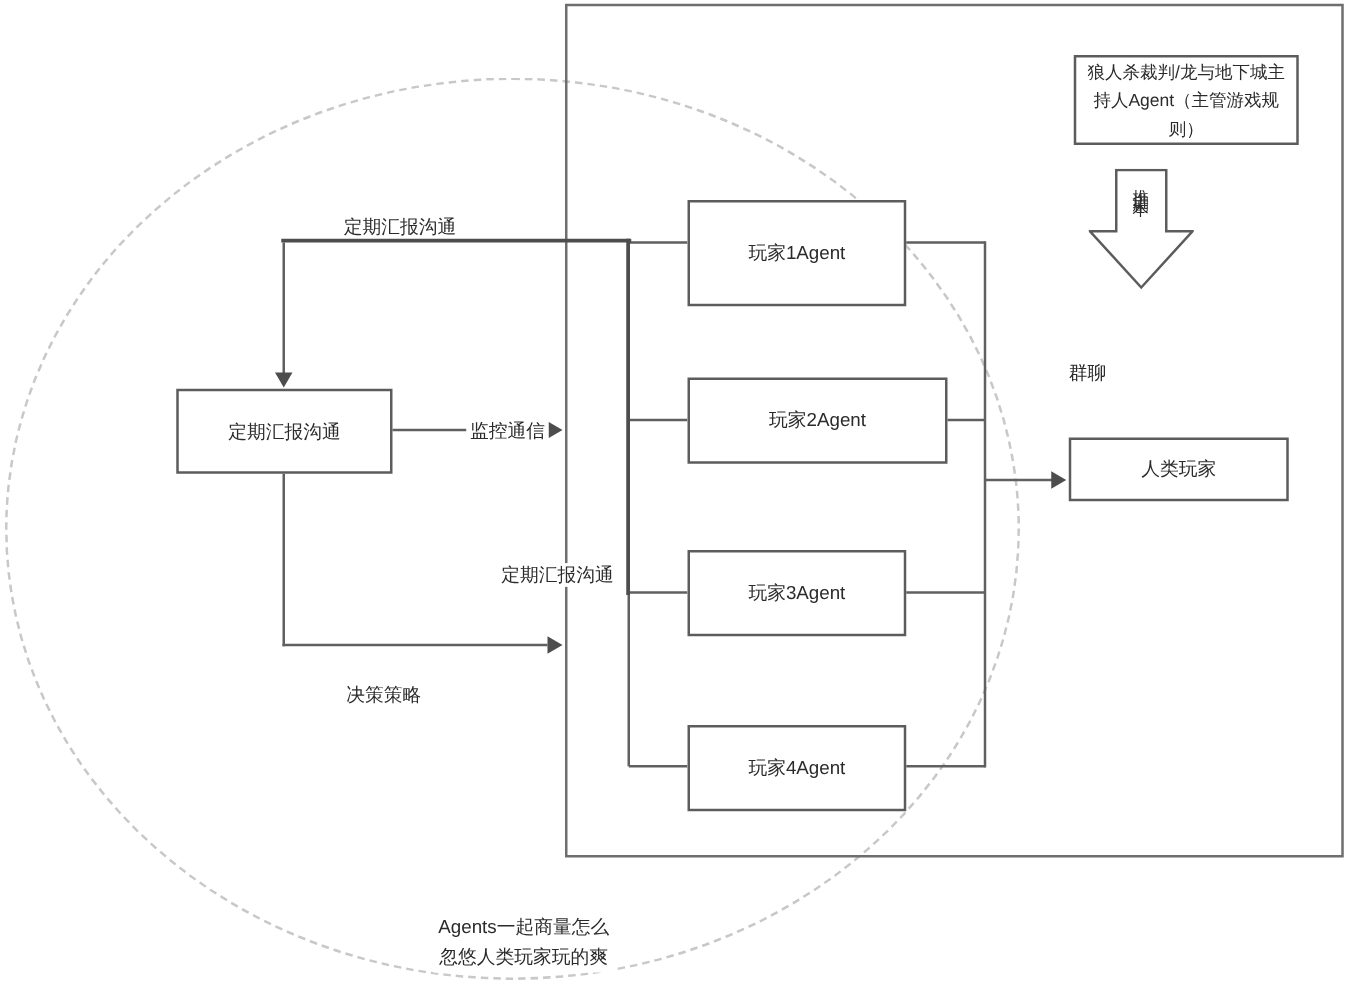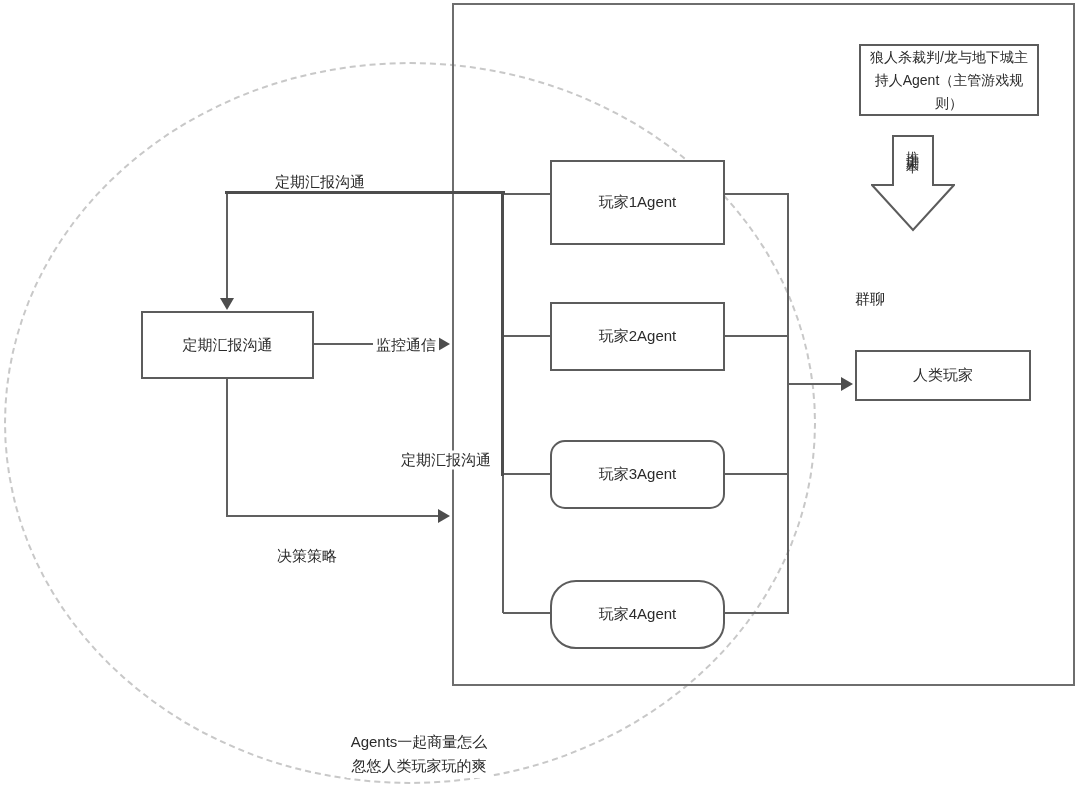--- a/index.html
+++ b/index.html
@@ -156,29 +156,29 @@
   <div class="vtext">推进剧本</div>
 
   <div class="box" style="left:141px; top:311px; width:173px; height:68px;">
     <span>定期汇报沟通</span>
   </div>
 
   <div class="box" style="left:550px; top:160px; width:175px; height:85px;">
     <span>玩家1Agent</span>
   </div>
 
-  <div class="box" style="left:550px; top:302px; width:175px; height:69px;justify-content:center;">
+  <div class="box" style="left:550px; top:302px; width:208px; height:69px;justify-content:center;">
     <span>玩家2Agent</span>
   </div>
 
-  <div class="box" style="left:550px; top:440px; width:175px; height:69px;border-radius:15px;">
+  <div class="box" style="left:550px; top:440px; width:175px; height:69px;">
     <span>玩家3Agent</span>
   </div>
 
-  <div class="box" style="left:550px; top:580px; width:175px; height:69px;border-radius:26px;">
+  <div class="box" style="left:550px; top:580px; width:175px; height:69px;">
     <span>玩家4Agent</span>
   </div>
 
   <div class="box" style="left:855px; top:350px; width:176px; height:51px;font-family:Liberation Mono, monospace;">
     <span>人类玩家</span>
   </div>
 
   <div class="box small-text" style="left:823px; top:44px; width:180px; height:72px;">
     <span>狼人杀裁判/龙与地下城主持人Agent（主管游戏规则）</span>
   </div>

